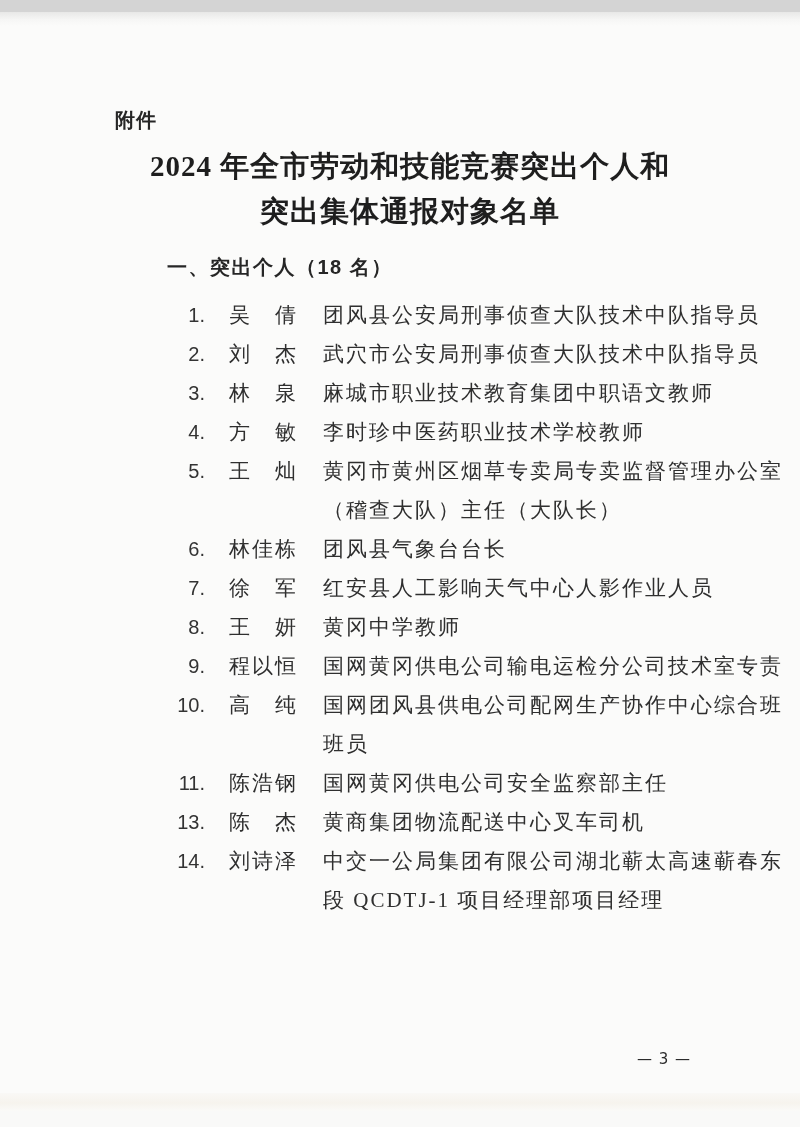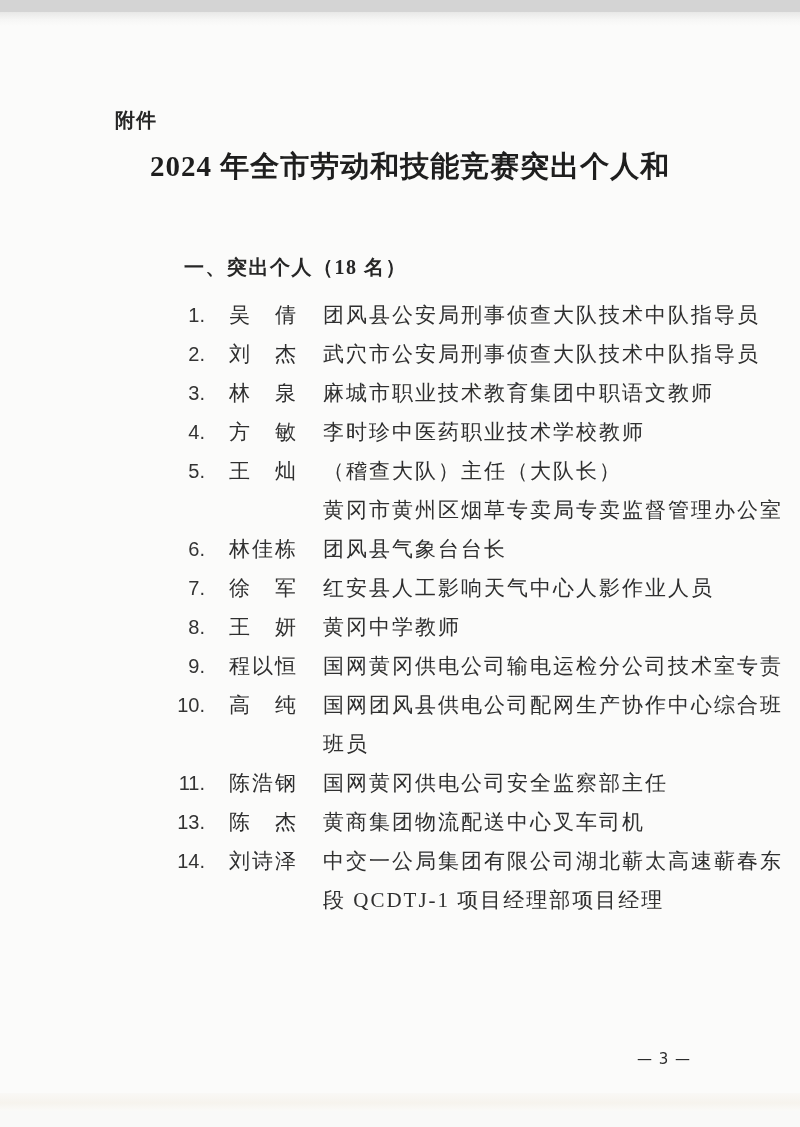--- a/index.html
+++ b/index.html
@@ -65,27 +65,26 @@
     color: #1e1e1e;
     margin-top: 8px;
   }
   .doc-title .title-line {
     white-space: nowrap;
   }
   .section-heading {
     position: absolute;
     left: 167px;
     top: 254px;
-    font-family: Liberation Serif, serif;
+    font-family: Liberation Sans, sans-serif;
     font-weight: 700;
     font-size: 20px;
     letter-spacing: 1.5px;
     color: #262626;
     white-space: nowrap;
-    margin-left: 17px;
   }
   .person-list {
     position: absolute;
     left: 160px;
     top: 296px;
     width: 616px;
     font-size: 21px;
     line-height: 39px;
     letter-spacing: 2px;
   }
@@ -131,20 +130,21 @@
 
 <div class="scan-top-edge"></div>
 <div class="scan-top-fade"></div>
 <div class="scan-bottom-band"></div>
 <div class="scan-bottom-fade"></div>
 
 <div class="attachment-label">附件</div>
 
 <div class="doc-title">
   <div class="title-line">2024 年全市劳动和技能竞赛突出个人和</div>
+  <div class="title-line">突出集体通报对象名单</div>
 </div>
 
 <div class="section-heading">一、突出个人（18 名）</div>
 
 <div class="person-list">
 
   <div class="row">
     <span class="num">1.</span>
     <span class="name">吴　倩</span>
     <span class="desc">
@@ -173,22 +173,22 @@
     <span class="name">方　敏</span>
     <span class="desc">
       <div class="line">李时珍中医药职业技术学校教师</div>
     </span>
   </div>
 
   <div class="row">
     <span class="num">5.</span>
     <span class="name">王　灿</span>
     <span class="desc">
+      <div class="line">黄冈市黄州区烟草专卖局专卖监督管理办公室</div>
       <div class="line">（稽查大队）主任（大队长）</div>
-      <div class="line">黄冈市黄州区烟草专卖局专卖监督管理办公室</div>
     </span>
   </div>
 
   <div class="row">
     <span class="num">6.</span>
     <span class="name">林佳栋</span>
     <span class="desc">
       <div class="line">团风县气象台台长</div>
     </span>
   </div>

